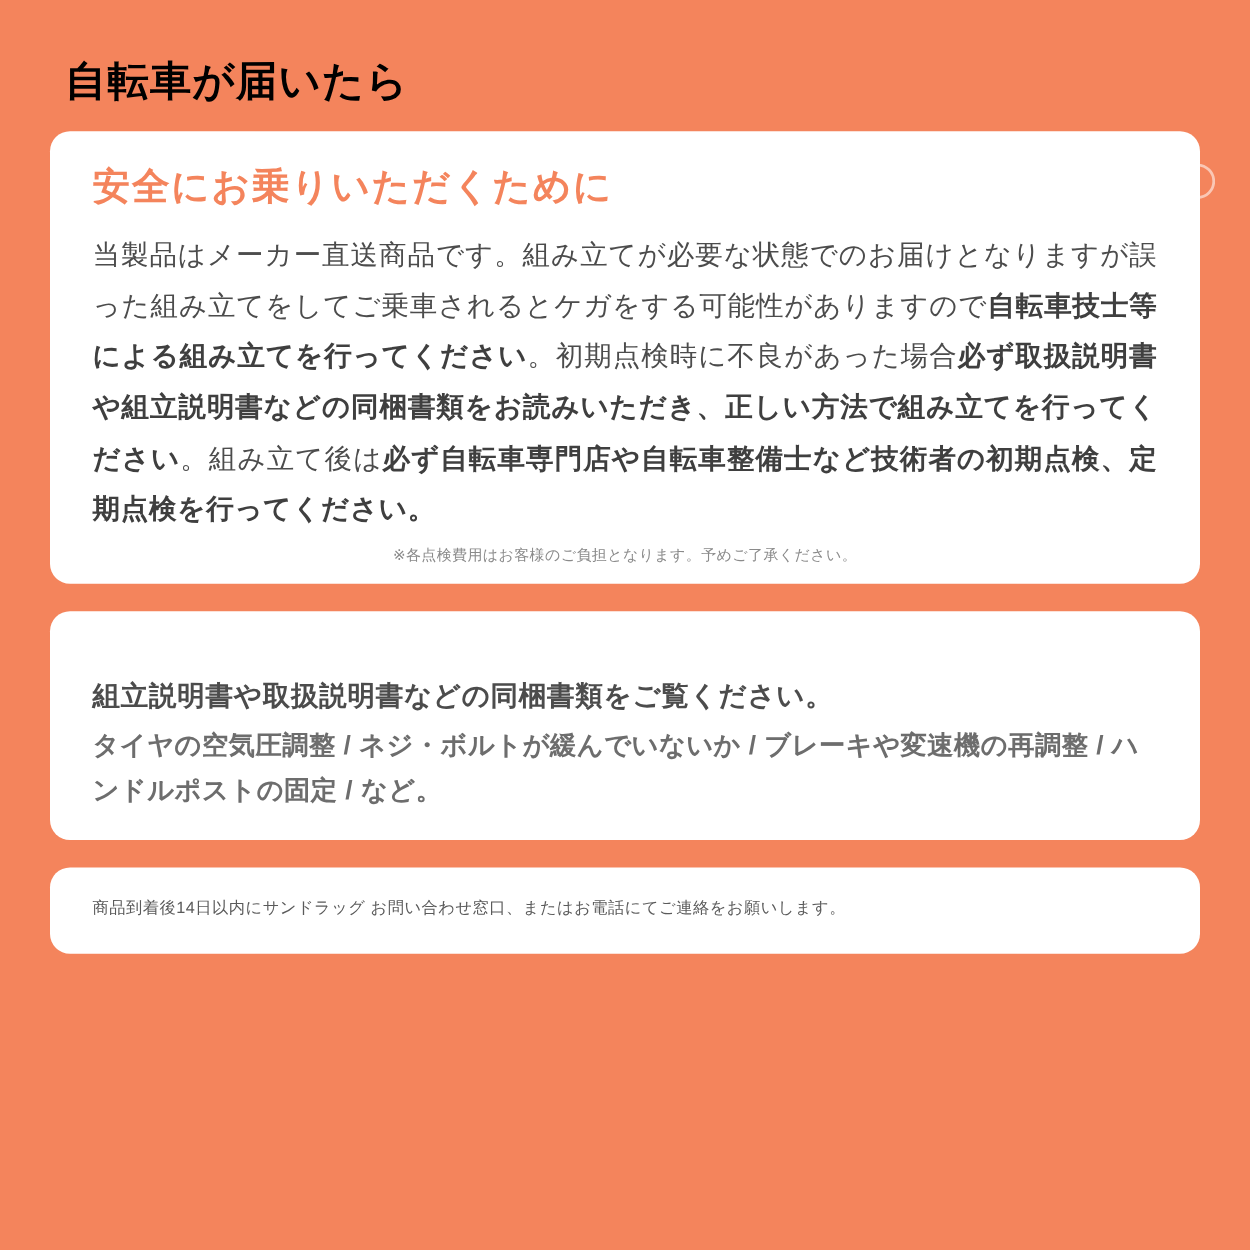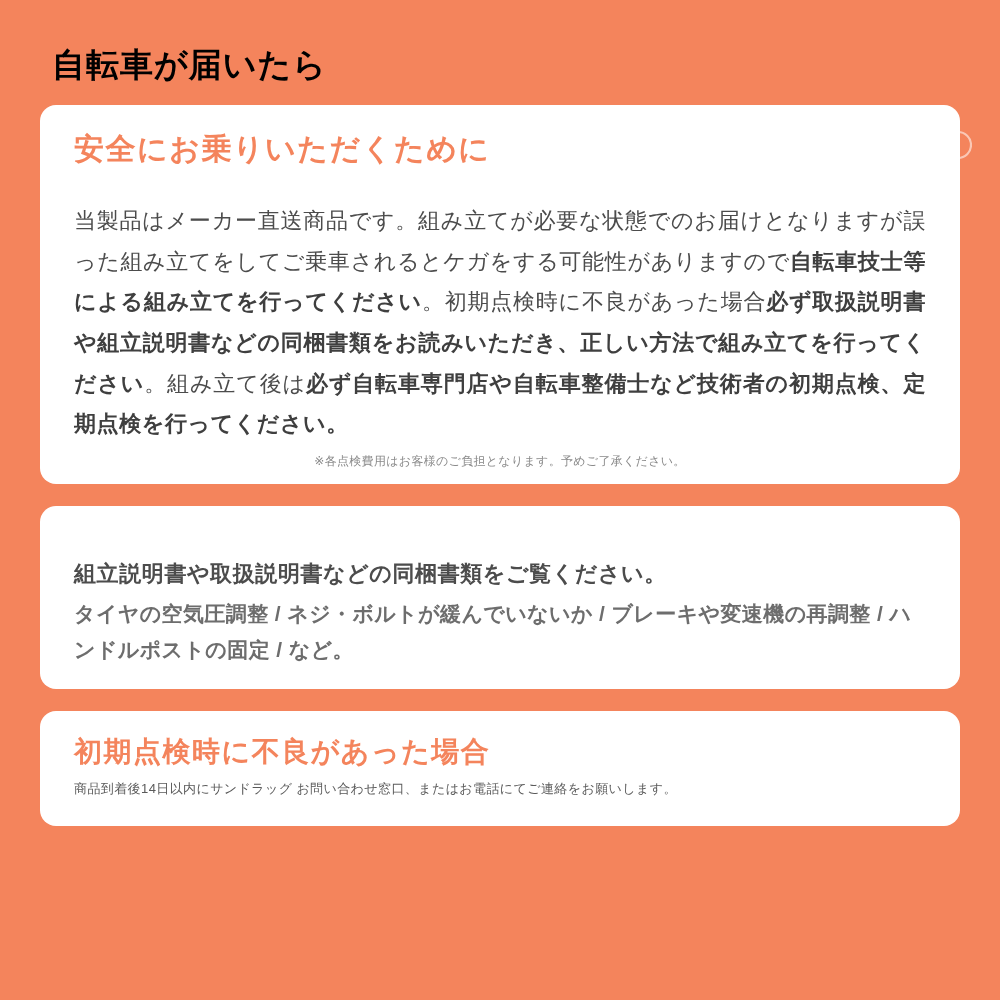--- a/index.html
+++ b/index.html
@@ -57,21 +57,21 @@
   }
   .card-1 { padding: 24px 34px 14px 34px; margin-top: 18px; }
   .card-2 { padding: 24px 34px 22px 34px; }
   .card-3 { padding: 22px 34px 26px 34px; }
 
   .card-title {
     color: #f4845c;
     font-weight: bold;
     letter-spacing: 1.5px;
   }
-  .card-1 .card-title { font-size: 30px; margin-bottom: 31px; }
+  .card-1 .card-title { font-size: 30px; margin-bottom: 14px; }
   .card-2 .card-title { font-size: 28px; margin-bottom: 10px; }
   .card-3 .card-title { font-size: 28px; margin-bottom: 8px; }
 
   .body-text {
     color: #4c4c4c;
     font-size: 22px;
     line-height: 1.85;
     letter-spacing: 0.6px;
     text-align: justify;
   }
@@ -163,17 +163,16 @@
     </div>
     <div class="note">※各点検費用はお客様のご負担となります。予めご了承ください。</div>
   </div>
 
   <div class="card card-2">
     <div class="lead">組立説明書や取扱説明書などの同梱書類をご覧ください。</div>
     <div class="sub">タイヤの空気圧調整 / ネジ・ボルトが緩んでいないか / ブレーキや変速機の再調整 / ハンドルポストの固定 / など。</div>
   </div>
 
   <div class="card card-3">
-    <div class="card-title">初期点検時に不良があった場合</div>
     <div class="plain">商品到着後14日以内にサンドラッグ お問い合わせ窓口、またはお電話にてご連絡をお願いします。</div>
   </div>
 
 </div>
 
 </body></html>

